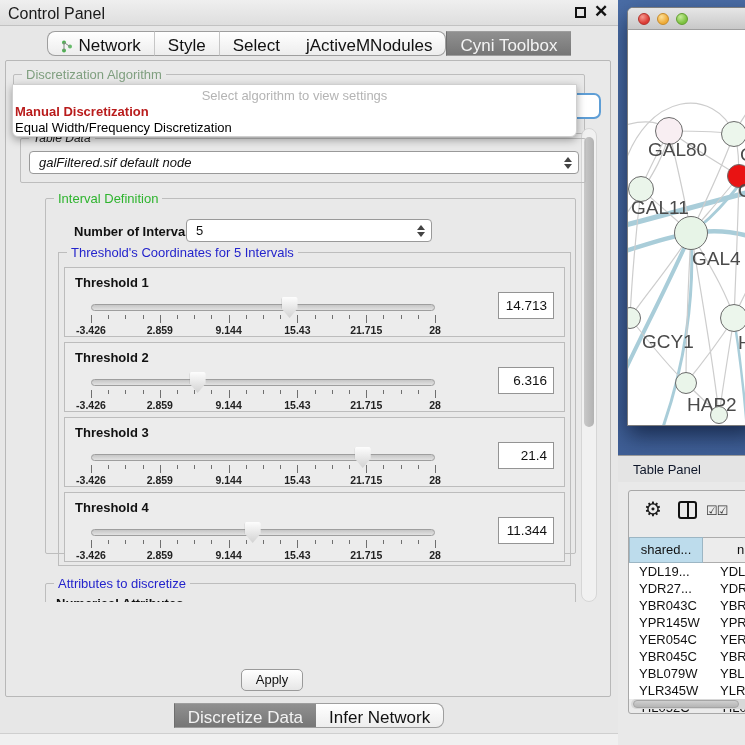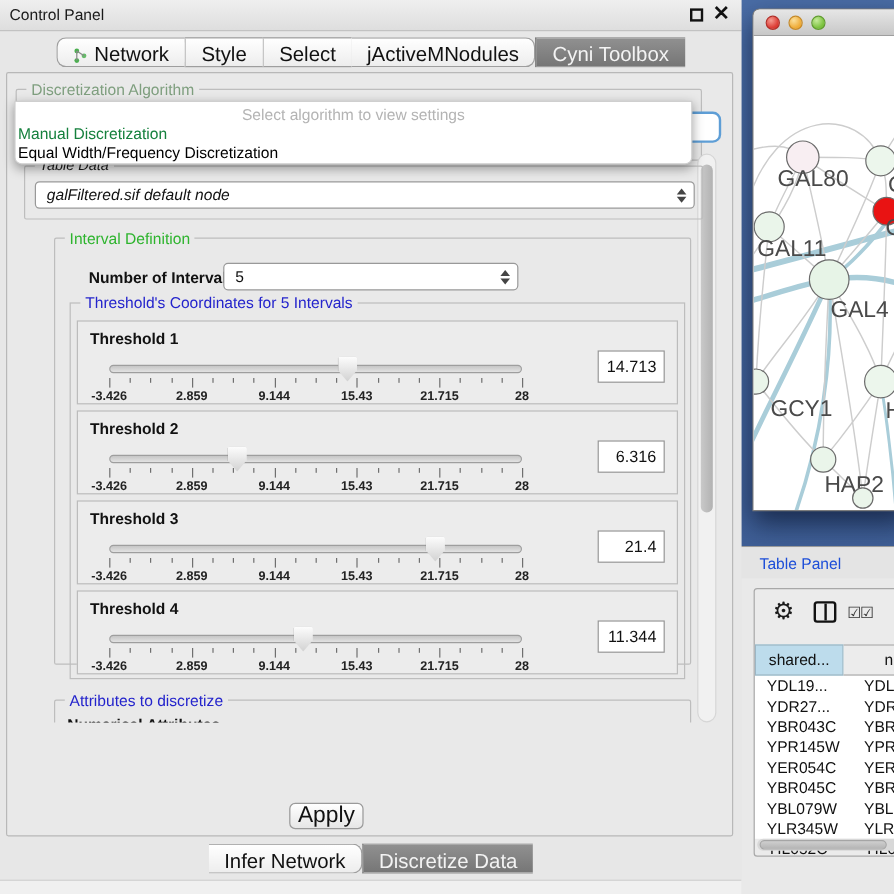--- a/index.html
+++ b/index.html
@@ -2,21 +2,21 @@
 <html><head>
 <meta charset="utf-8">
 <style>
   * { margin:0; padding:0; box-sizing:border-box; }
   body { font-family:"Liberation Sans", sans-serif; }
   .screen { position:relative; width:745px; height:745px; overflow:hidden; background:#e9e9e9; font-family:"Liberation Sans", sans-serif; }
 
   
   .control-panel { position:absolute; left:0; top:0; width:618px; height:745px; background:#e7e7e7; }
   .cp-titlebar { position:absolute; left:0; top:0; width:100%; height:26px; background:linear-gradient(#efefef,#dedede); border-bottom:1px solid #c2c2c2; }
-  .cp-title { position:absolute; left:8px; top:5px; font-size:13px; color:#1a1a1a; }
+  .cp-title { position:absolute; left:8px; top:5px; font-size:16px; color:#1a1a1a; }
   .float-icon { position:absolute; left:575px; top:7px; width:11px; height:11px; border:2px solid #111; background:transparent; }
   .close-icon { position:absolute; left:594px; top:1px; font-size:17px; font-weight:bold; color:#111; }
 
   .cp-tabs { position:absolute; left:0; top:31px; width:100%; height:25px; display:flex; justify-content:center; }
   .tab { height:25px; padding:4px 13px 0 13px; font-size:17px; color:#111; background:linear-gradient(#ffffff,#ededed); border-top:1px solid #9e9e9e; border-bottom:1px solid #9e9e9e; position:relative; white-space:nowrap; }
   .tab.first { border-left:1px solid #9e9e9e; border-radius:8px 0 0 8px; }
   .tab.last { border-right:1px solid #9e9e9e; border-radius:0 8px 8px 0; }
   .tab.sep { border-left:1px solid #c6c6c6; }
   .tab.selected { background:linear-gradient(#909090,#767676); color:#f3f3f3; border-left:1px solid #6e6e6e; }
   .net-tab-icon { display:inline-block; width:12px; height:13px; margin-right:5px; vertical-align:-2px; }
@@ -27,21 +27,21 @@
   .group-title { position:absolute; top:-8px; left:8px; background:#e9e9e9; padding:0 4px; font-size:13px; white-space:nowrap; }
 
   
   .algo-group { left:13px; top:74px; width:572px; height:60px; }
   .algo-group .group-title { color:#7f9f7f; }
   .focus-ring-fragment { position:absolute; left:555px; top:93px; width:46px; height:26px; border:2px solid #5e9ed6; border-radius:7px; background:#fff; z-index:4; }
 
   
   .algo-popup { position:absolute; left:12px; top:84px; width:565px; height:53px; background:#ffffff; border:1px solid #cfcfcf; border-radius:0 0 6px 6px; box-shadow:0 3px 9px rgba(0,0,0,0.35); z-index:5; }
   .popup-hint { position:absolute; left:0; top:3px; width:100%; text-align:center; font-size:13px; color:#b4b4b4; }
-  .popup-item1 { position:absolute; left:2px; top:19px; font-size:13px; font-weight:normal; color:#15803d;text-align:right; }
+  .popup-item1 { position:absolute; left:2px; top:19px; font-size:13px; font-weight:bold; color:#b91c1c;text-align:right; }
   .popup-item2 { position:absolute; left:2px; top:35px; font-size:13px; color:#000; }
 
   
   .tabledata-group { left:20px; top:138px; width:566px; height:45px;font-style:italic; }
   .tabledata-group .group-title { color:#1a1a1a; font-size:12px; }
   .combo { position:absolute; background:#ffffff; border:1px solid #999; border-radius:4px; font-size:13px; color:#111; }
   .combo .combo-text { position:absolute; left:9px; top:3px; white-space:nowrap; }
   .spinner { position:absolute; right:5px; top:4px; width:10px; height:14px; }
   .spinner .up { position:absolute; left:1px; top:1px; width:0; height:0; border-left:4px solid transparent; border-right:4px solid transparent; border-bottom:5px solid #444; }
   .spinner .dn { position:absolute; left:1px; bottom:1px; width:0; height:0; border-left:4px solid transparent; border-right:4px solid transparent; border-top:5px solid #444; }
@@ -69,40 +69,40 @@
   .th-ticks .tick { position:absolute; top:0; width:1px; background:#6f6f6f; }
   .tick.major { height:8px; } .tick.minor { height:4px; }
   .th-ticklabels { position:absolute; left:0; top:28px; width:100%; height:12px; font-size:10.5px; font-weight:bold; color:#222; }
   .th-ticklabels span { position:absolute; transform:translateX(-50%); white-space:nowrap; }
   .th-value { position:absolute; right:10px; top:24px; width:56px; height:27px; background:#fff; border:1px solid #949494; font-size:13.5px; color:#111; text-align:right; line-height:25px; padding-right:6px; }
 
   .attr-group { left:37px; top:455px; width:531px; height:120px; }
   .attr-group > .group-title { color:#2424cc; }
   .attr-label { position:absolute; left:10px; top:12px; font-size:13px; font-weight:bold; color:#111; }
 
-  .apply-btn { position:absolute; left:241px; top:669px; width:62px; height:22px; background:linear-gradient(#ffffff,#e6e6e6); border:1px solid #9a9a9a; border-radius:5px; font-size:19px; color:#111; text-align:center; line-height:20px; }
+  .apply-btn { position:absolute; left:241px; top:669px; width:62px; height:22px; background:linear-gradient(#ffffff,#e6e6e6); border:1px solid #9a9a9a; border-radius:5px; font-size:13px; color:#111; text-align:center; line-height:20px; }
 
   .cp-bottom-tabs { position:absolute; left:0; top:703px; width:618px; height:25px; display:flex; justify-content:center; }
   .bottom-strip { position:absolute; left:0; top:733px; width:618px; height:12px; background:#f0f0f0; border-top:1px solid #cfcfcf; }
 
   
   .desktop { position:absolute; left:618px; top:0; width:127px; height:455px; background:linear-gradient(#4a6da6,#3f5f96); overflow:hidden; }
   .net-window { position:absolute; left:9px; top:7px; width:130px; height:419px; border:1px solid #7d7d7d; border-radius:6px 0 0 0; background:#fff; box-shadow:0 10px 22px rgba(5,15,40,0.65); overflow:hidden; }
   .nw-titlebar { position:absolute; left:0; top:0; width:100%; height:22px; background:linear-gradient(#e6e6e6,#c8c8c8); border-bottom:1px solid #9e9e9e; }
   .traffic { position:absolute; top:5px; width:12px; height:12px; border-radius:50%; }
   .t-red { left:10px; background:radial-gradient(circle at 35% 30%, #f59a90, #dc3c35 65%); border:1px solid #b2302a; }
   .t-yellow { left:29px; background:radial-gradient(circle at 35% 30%, #fbdf9a, #efac38 65%); border:1px solid #c68a29; }
   .t-green { left:48px; background:radial-gradient(circle at 35% 30%, #c5eb9a, #7cc23f 65%); border:1px solid #619d30; }
   .net-canvas { position:absolute; left:0; top:22px; width:130px; height:396px; background:#ffffff; overflow:hidden; }
   .node { position:absolute; border-radius:50%; border:1.5px solid #6b6b6b; }
   .node-label { position:absolute; font-size:19px; color:#4a4a4a; white-space:nowrap; }
 
   .tp-region { position:absolute; left:618px; top:455px; width:127px; height:290px; background:#e9e9e9; border-top:1px solid #9a9a9a; }
   .tp-titlebar { position:absolute; left:0; top:0; width:100%; height:26px; background:#e4e4e4; }
-  .tp-title { position:absolute; left:15px; top:6px; font-size:13px; color:#1d4ed8; }
+  .tp-title { position:absolute; left:15px; top:6px; font-size:13px; color:#0f172a; }
   .tp-container { position:absolute; left:10px; top:34px; width:125px; height:224px; background:#ebebeb; border:1px solid #a8a8a8; border-radius:3px; overflow:hidden; }
   .tp-toolbar { position:absolute; left:0; top:0; width:100%; height:40px; }
   .gear-ic { position:absolute; left:15px; top:6px; font-size:20px; color:#1a1a1a; }
   .cols-ic { position:absolute; left:49px; top:10px; width:19px; height:18px; border:2px solid #111; border-radius:3px; }
   .cols-ic::after { content:""; position:absolute; left:6.5px; top:0; width:2px; height:14px; background:#111; }
   .checks-ic { position:absolute; left:77px; top:12px; font-size:13px; color:#333; letter-spacing:-1px; }
   .tp-table { position:absolute; left:0; top:46px; width:200px; height:162px; background:#fff; }
   .tp-head { display:flex; height:26px; }
   .th-cell { font-size:13px; color:#111; border:1px solid #9cb6c4; border-left:none; line-height:24px; }
   .th-c0 { width:74px; background:#bddcec; text-align:center; border-left:1px solid #9cb6c4; }
@@ -352,22 +352,22 @@
 
     <div class="algo-popup">
       <div class="popup-hint">Select algorithm to view settings</div>
       <div class="popup-item1">Manual Discretization</div>
       <div class="popup-item2">Equal Width/Frequency Discretization</div>
     </div>
 
     <div class="apply-btn">Apply</div>
 
     <div class="cp-bottom-tabs">
+      <div class="tab selected"><span>Discretize Data</span></div>
       <div class="tab last"><span>Infer Network</span></div>
-      <div class="tab selected"><span>Discretize Data</span></div>
     </div>
     <div class="bottom-strip"></div>
   </div>
 
   <div class="desktop">
     <div class="net-window">
       <div class="nw-titlebar">
         <div class="traffic t-red"></div>
         <div class="traffic t-yellow"></div>
         <div class="traffic t-green"></div>

